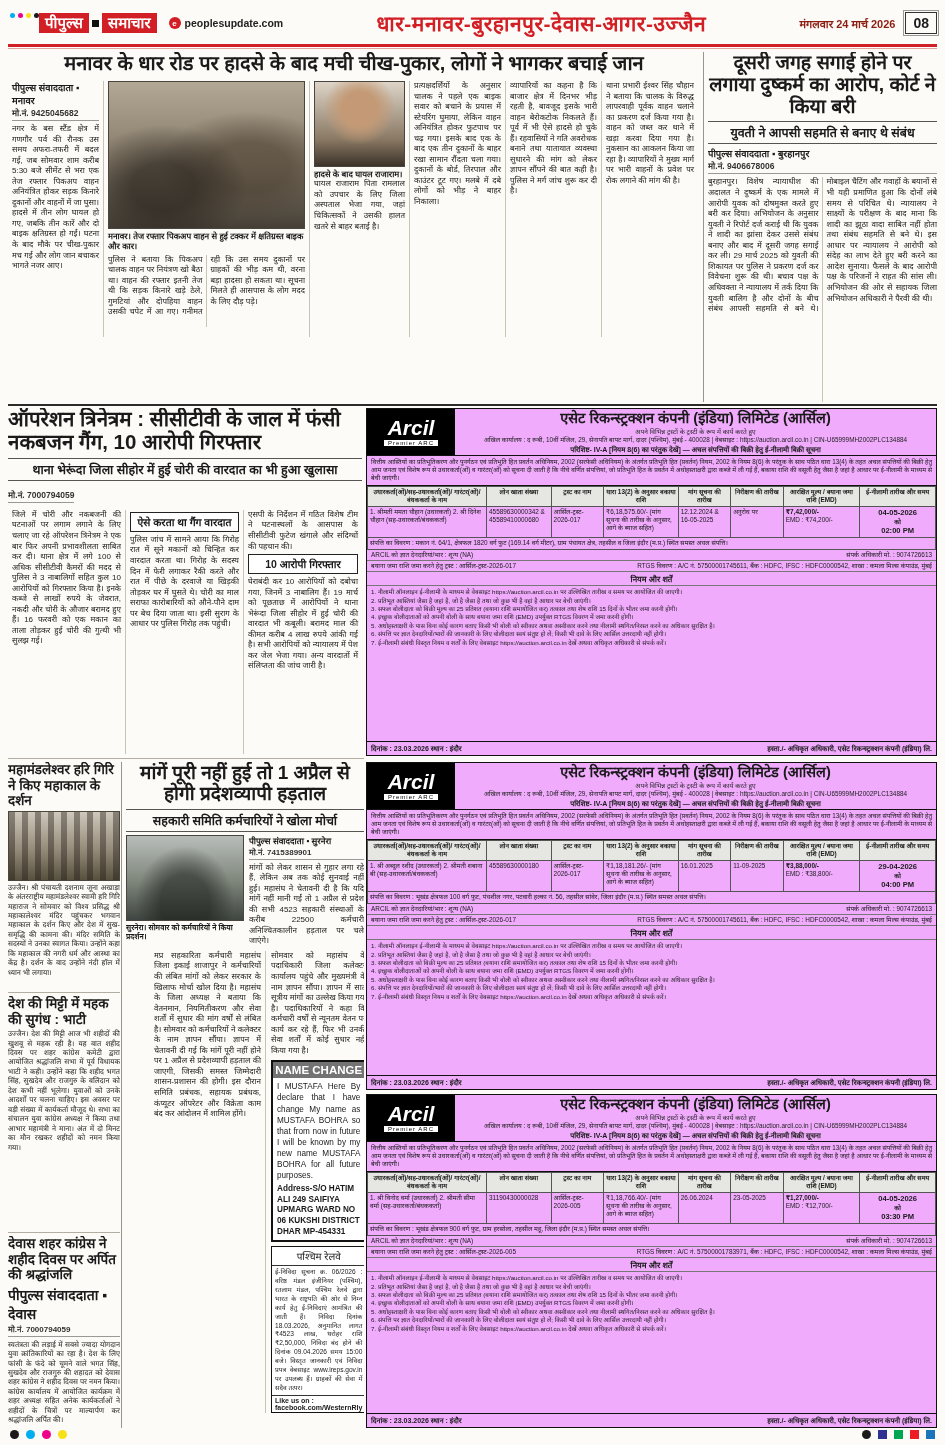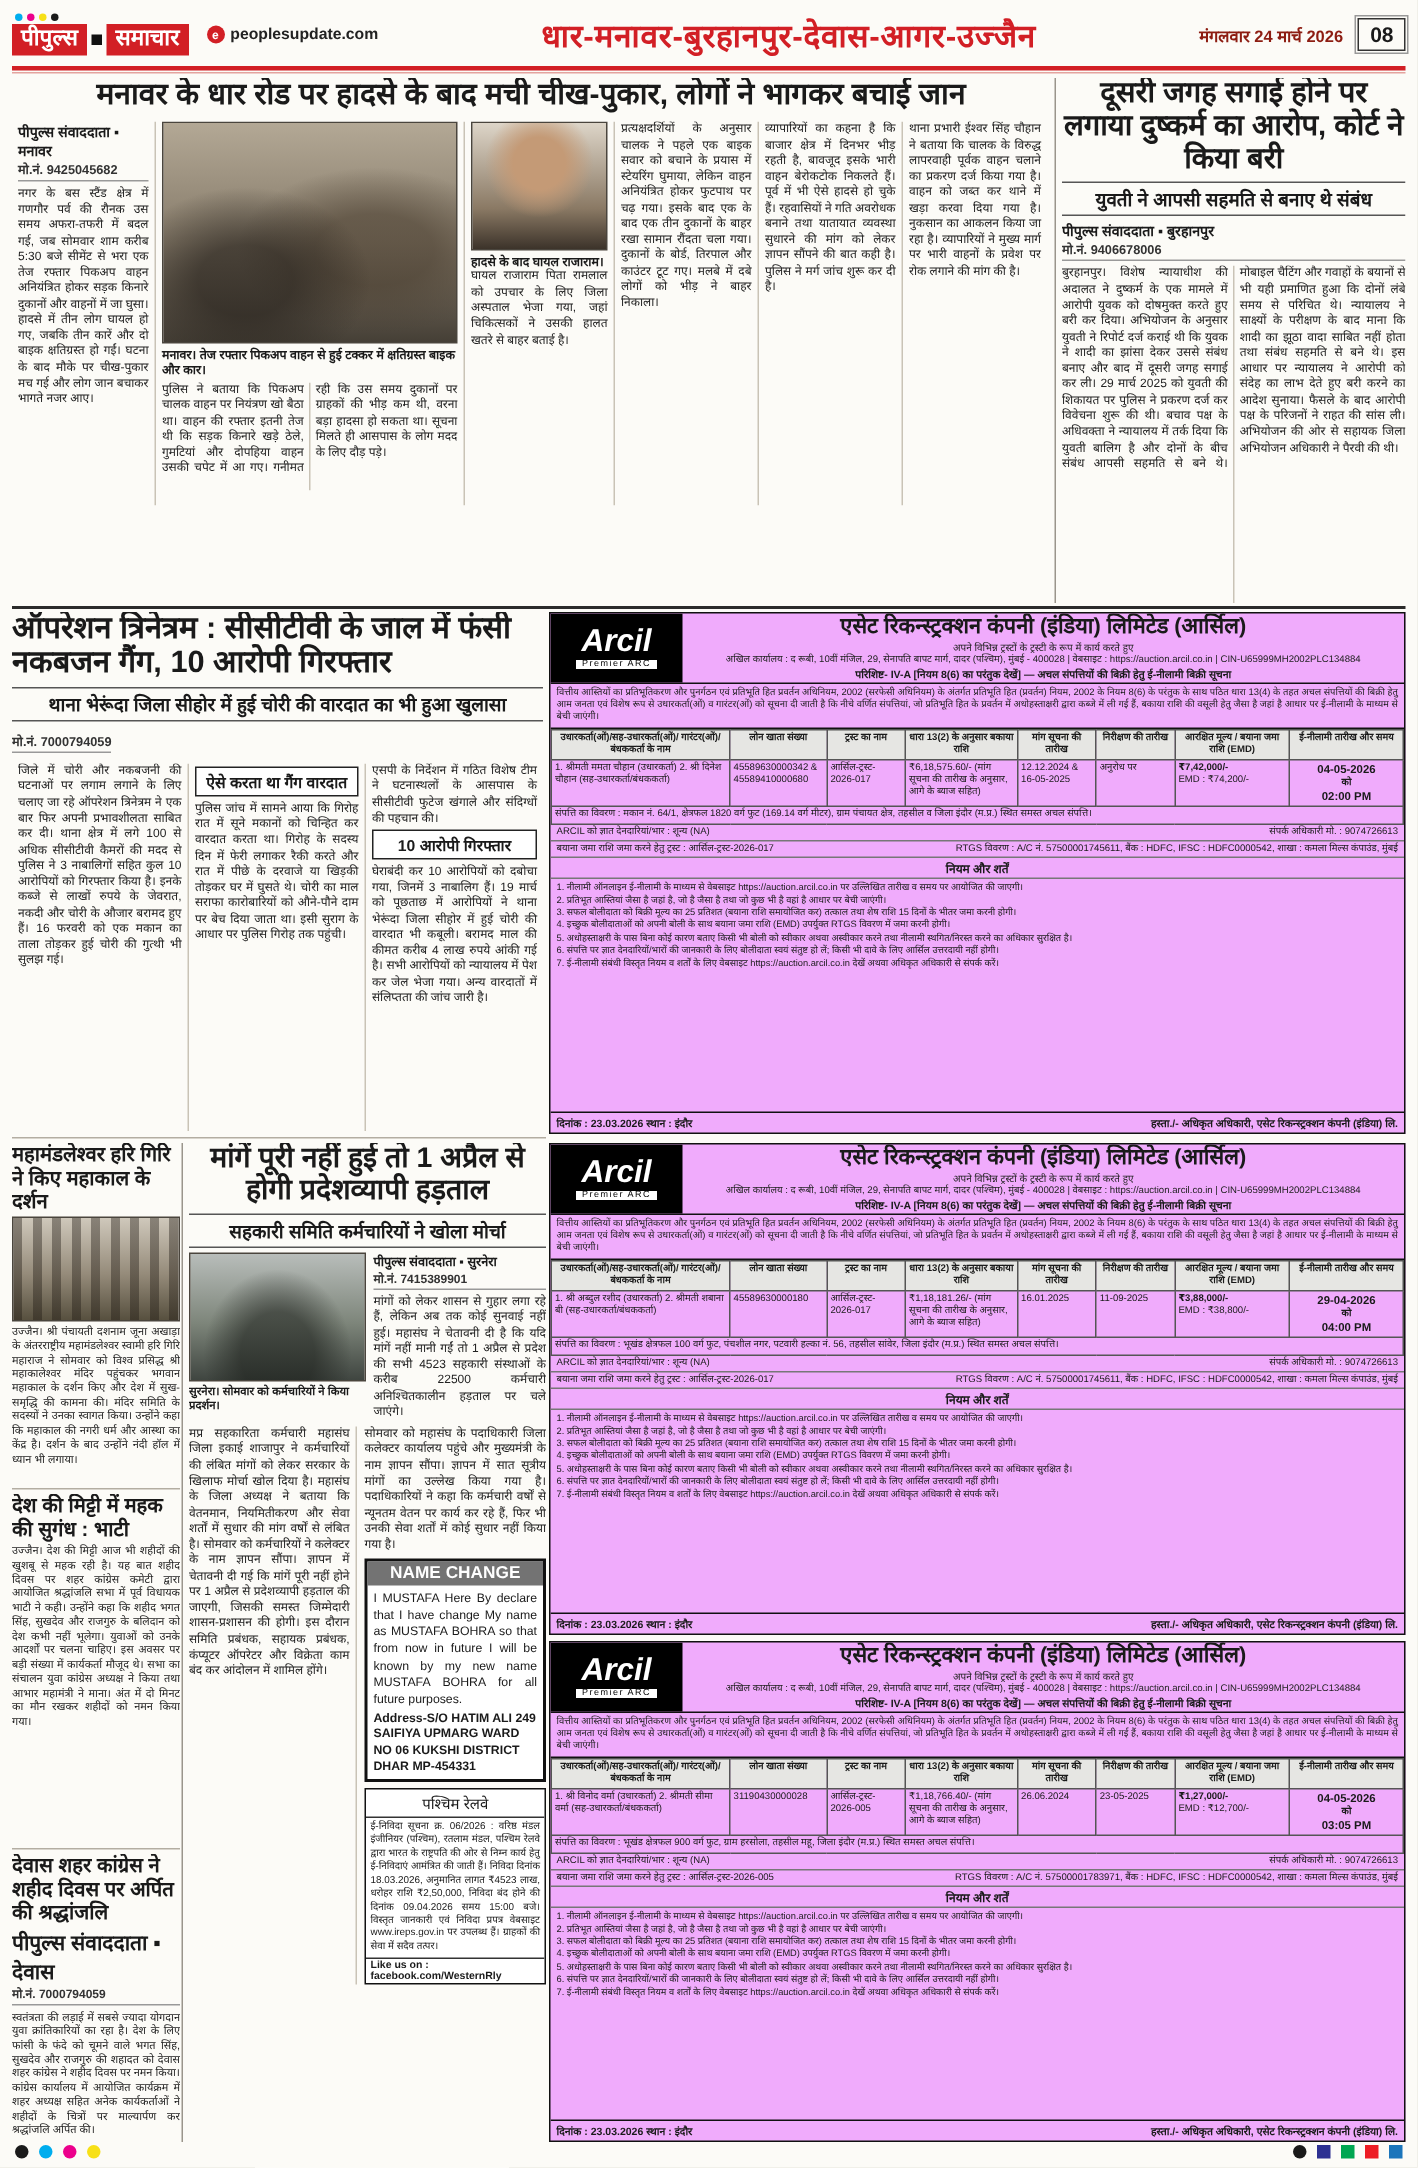--- a/index.html
+++ b/index.html
@@ -7,21 +7,21 @@
   .page {
     position:relative; width:945px; height:1445px; margin:0 auto;
     background:#fcfbf7; color:#1a1a1a; overflow:hidden;
     font-family:"Liberation Sans","DejaVu Sans",sans-serif;
   }
   .bt { font-size:8px; line-height:1.32; text-align:justify; color:#222; }
   .bt-sm { font-size:7.3px; line-height:1.3; text-align:justify; color:#222; }
 
   
   .masthead { position:absolute; top:4px; left:8px; right:8px; height:38px; display:flex; align-items:center; }
-  .brand { display:flex; flex-direction:column;text-align:right; }
+  .brand { display:flex; flex-direction:row;text-align:right; }
   .brand-dots { display:flex; gap:3px; margin:0 0 2px 2px; }
   .bdot { width:5px; height:5px; border-radius:50%; }
   .brand-main { display:flex; align-items:center; gap:3px; }
   .brand-block { background:#d21f25; color:#fff; font-weight:bold; font-size:15px; padding:2px 6px; line-height:1.1; }
   .brand-sep { width:7px; height:7px; background:#111; }
   .site { display:flex; align-items:center; gap:4px; margin-left:12px; font-size:10.5px; font-weight:bold; color:#222; }
   .e-icon { width:12px; height:12px; border-radius:50%; background:#d21f25; color:#fff; font-size:8px; font-weight:bold;
             display:flex; align-items:center; justify-content:center; }
   .region { flex:1; text-align:center; font-size:21px; font-weight:bold; color:#d21f25; letter-spacing:0.5px; }
   .edition-date { font-size:11px; font-weight:bold; color:#8d1d12; margin-right:10px; white-space:nowrap; }
@@ -82,21 +82,21 @@
   
   .strike { position:absolute; left:126px; top:762px; width:238px; height:666px; overflow:hidden; }
   .strike-hl { font-size:19px; font-weight:bold; line-height:1.12; text-align:center; }
   .strike-row { display:flex; gap:5px; margin-top:3px; }
   .ph-protest { height:86px;
     background: radial-gradient(ellipse at 50% 80%, rgba(25,28,24,.55) 0 30%, transparent 60%),
                 linear-gradient(180deg,#b8bdba,#7d857a 55%,#3f4540); }
   .strike-fig { width:118px; flex:0 0 118px; }
   .strike-side { flex:1; }
   .strike-row2 { display:flex; gap:5px; margin-top:4px; }
-  .strike-c1 { width:112px; flex:0 0 112px; border-right:1px solid #c9c3b6; padding-right:4px; }
+  .strike-c1 { width:112px; flex:0 0 112px; border-right:1px solid #c9c3b6; padding-right:4px;margin-left:28px; }
   .strike-stack { flex:1; display:flex; flex-direction:column; gap:4px; }
 
   .namechange { border:2px solid #111; background:#fff; }
   .nc-title { background:#737373; color:#fff; text-align:center; font-weight:bold; font-size:11.5px; padding:2px 0; }
   .nc-body { font-size:8.2px; line-height:1.35; padding:3px 4px; text-align:justify; }
   .nc-addr { font-size:8.2px; font-weight:bold; line-height:1.3; padding:0 4px 3px; }
 
   .railway { border:1px solid #111; background:#fff; flex:1; display:flex; flex-direction:column; overflow:hidden; }
   .rw-title { text-align:center; font-weight:normal; font-size:10px; border-bottom:1px solid #333; padding:2px 0; }
   .rw-body { font-size:6.6px; line-height:1.35; text-align:justify; padding:2px 3px; flex:1; overflow:hidden; }
@@ -498,21 +498,21 @@
           <td>₹1,18,766.40/- (मांग सूचना की तारीख के अनुसार, आगे के ब्याज सहित)</td>
           <td>26.06.2024</td>
           <td>23-05-2025</td>
           <td>
             <div class="money">₹1,27,000/-</div>
             <div>EMD : ₹12,700/-</div>
           </td>
           <td class="cell-auction">
             <div class="d">04-05-2026</div>
             <div>को</div>
-            <div class="t">03:05 PM</div>
+            <div class="t">03:30 PM</div>
           </td>
         </tr>
         <tr>
             <td colspan="8" class="prop">संपत्ति का विवरण : भूखंड क्षेत्रफल 900 वर्ग फुट, ग्राम हरसोला, तहसील महू, जिला इंदौर (म.प्र.) स्थित समस्त अचल संपत्ति।</td>
           </tr>
       </tbody>
     </table>
     <div class="ad-line">
       <span>ARCIL को ज्ञात देनदारियां/भार : शून्य (NA)</span>
       <span>संपर्क अधिकारी मो. : 9074726613</span>

